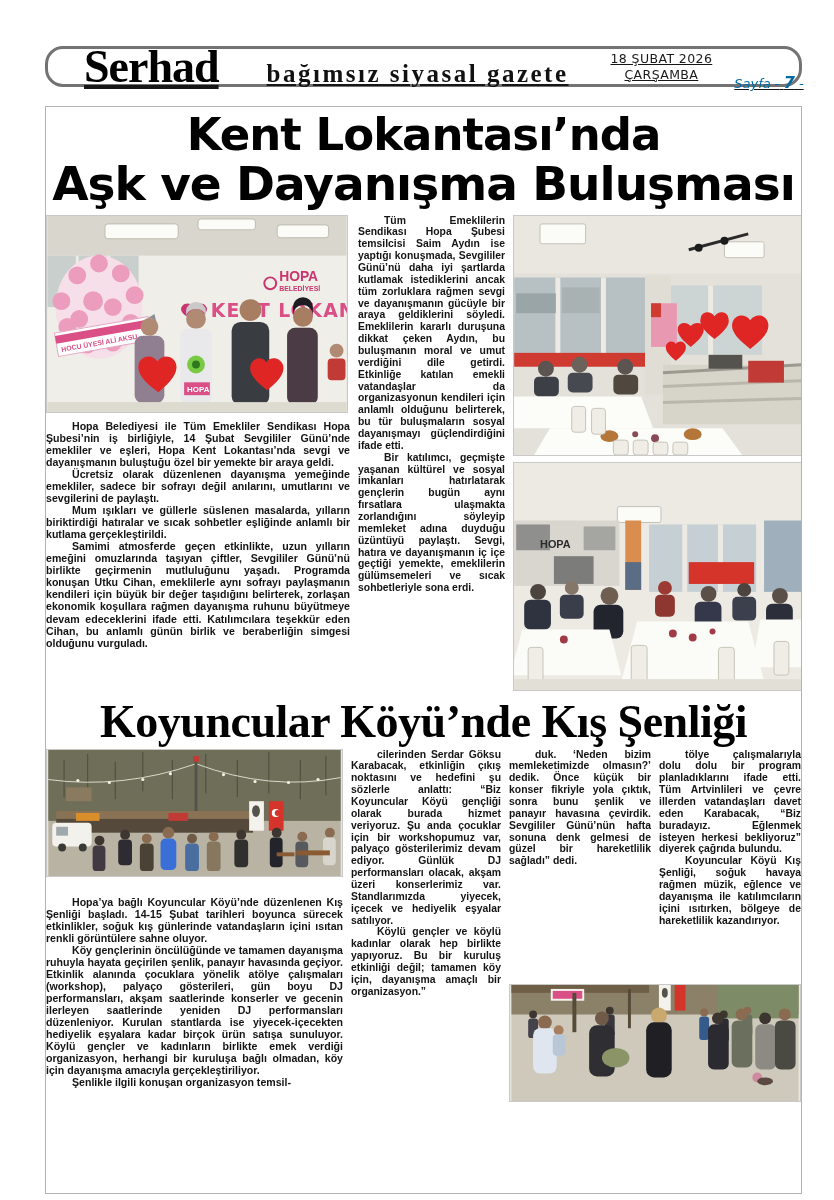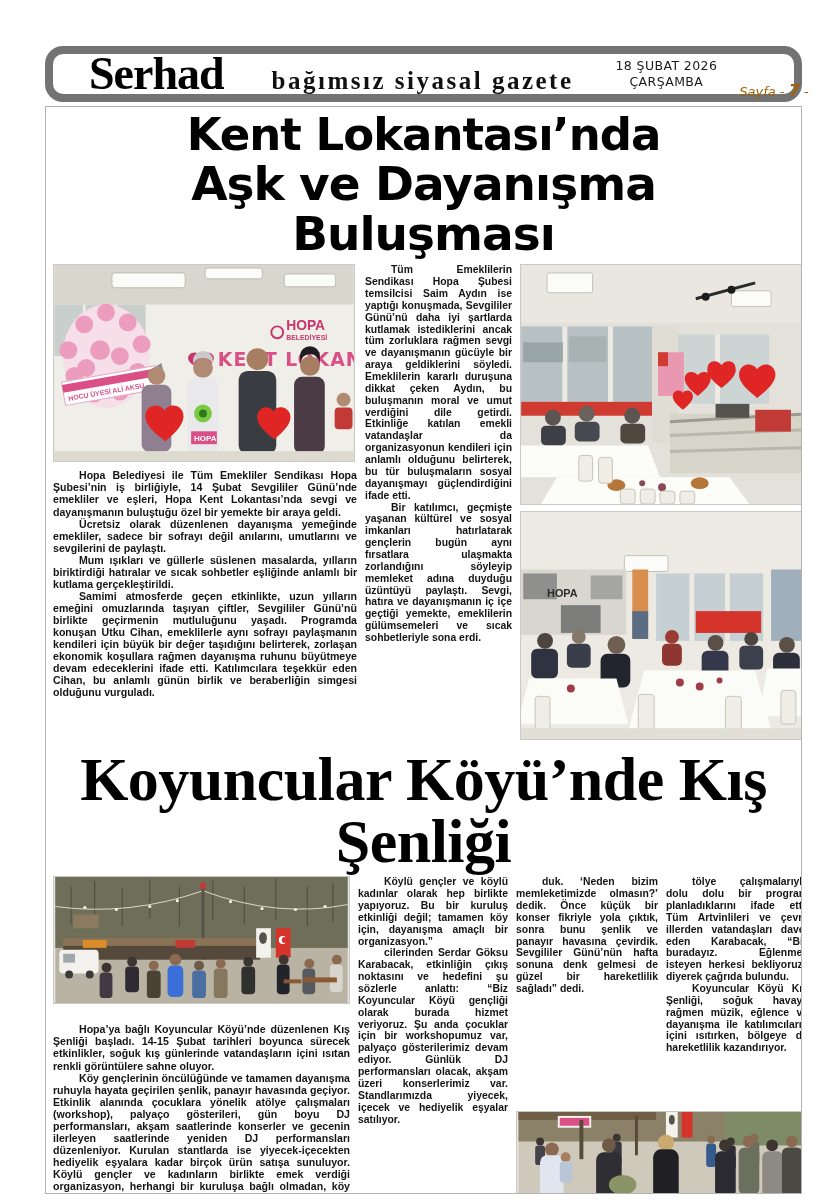--- a/index.html
+++ b/index.html
@@ -1,54 +1,54 @@
 <!DOCTYPE html>
 <html lang="tr"><head>
 <meta charset="utf-8">
 <style>
   html,body{margin:0;padding:0;background:#ffffff;}
   body{width:834px;height:1200px;position:relative;font-family:"Liberation Sans",sans-serif;color:#161616;overflow:hidden;}
 
   
   .masthead-box{
-    position:absolute;left:45px;top:46px;width:757px;height:56px;
-    border:8px solid #737373;border-radius:18px;box-sizing:border-box;
-    display:flex;align-items:center;background:#fff;
+    position:absolute;left:45px;top:46px;width:757px;height:41px;
+    border:3px solid #737373;border-radius:18px;box-sizing:border-box;
+    display:flex;align-items:center;background:#fff;text-decoration:underline;
   }
   .masthead-title{
     font-family:"Liberation Serif",serif;font-weight:700;font-size:46px;
     line-height:1;margin-left:36px;letter-spacing:-1px;color:#000;
   }
   .tagline{
     font-family:"Liberation Serif",serif;font-weight:700;font-size:25px;
     letter-spacing:2.5px;margin-left:48px;margin-top:14px;color:#111;white-space:nowrap;
   }
   .date-block{
     margin-left:42px;text-align:center;font-family:"DejaVu Sans",sans-serif;
     font-size:12.5px;font-weight:400;line-height:1.25;color:#191919;letter-spacing:.4px;white-space:nowrap;
   }
   .page-num{
     margin-left:22px;font-family:"DejaVu Sans",sans-serif;font-style:italic;
-    font-size:13px;color:#a16207;white-space:nowrap;margin-top:32px;
+    font-size:13px;color:#0369a1;white-space:nowrap;margin-top:32px;
   }
   .page-num b{font-size:16px;}
 
   
   .frame{
     position:absolute;left:45px;top:106px;width:757px;height:1088px;
     border:1px solid #b3b3b3;box-sizing:border-box;overflow:hidden;background:#fff;
-    padding:2px 7px;
+    padding:2px 0;
   }
 
   
   .h1{margin:2px 0 6px 0;text-align:center;font-family:"DejaVu Sans",sans-serif;font-weight:800;color:#000;}
   .h1 .l1{display:block;font-size:45px;line-height:1.06;letter-spacing:-1px;}
   .h1 .l2{display:block;font-size:47px;line-height:1.06;letter-spacing:-1px;}
   .h2{margin:6px 0 4px 0;text-align:center;font-family:"Liberation Serif",serif;font-weight:700;color:#000;}
-  .h2 .l1{display:block;font-size:62px;line-height:1.0;letter-spacing:-.5px;}
+  .h2 .l1{display:block;font-size:46px;line-height:1.0;letter-spacing:-.5px;}
   .h2 .l2{display:block;font-size:44px;line-height:1.08;}
 
   
   .body-text{font:700 10.6px/1.14 "Liberation Sans",sans-serif;text-align:justify;color:#141414;}
   .body-text p{margin:0;text-indent:26px;}
   .nar{font-size:10.4px;}
 
   
   .a1-cols{display:flex;gap:8px;align-items:flex-start;}
   .a1-col1{width:304px;flex:none;}
@@ -404,22 +404,22 @@
             </svg>
           </figure>
           <div class="body-text">
             <p>Hopa’ya bağlı Koyuncular Köyü’nde düzenlenen Kış Şenliği başladı. 14-15 Şubat tarihleri boyunca sürecek etkinlikler, soğuk kış günlerinde vatandaşların içini ısıtan renkli görüntülere sahne oluyor.</p>
             <p>Köy gençlerinin öncülüğünde ve tamamen dayanışma ruhuyla hayata geçirilen şenlik, panayır havasında geçiyor. Etkinlik alanında çocuklara yönelik atölye çalışmaları (workshop), palyaço gösterileri, gün boyu DJ performansları, akşam saatlerinde konserler ve gecenin ilerleyen saatlerinde yeniden DJ performansları düzenleniyor. Kurulan stantlarda ise yiyecek-içecekten hediyelik eşyalara kadar birçok ürün satışa sunuluyor. Köylü gençler ve kadınların birlikte emek verdiği organizasyon, herhangi bir kuruluşa bağlı olmadan, köy için dayanışma amacıyla gerçekleştiriliyor.</p>
             <p>Şenlikle ilgili konuşan organizasyon temsil-</p>
           </div>
         </div>
 
         <div class="a2-col2 body-text nar">
+          <p>cilerinden Serdar Göksu Karabacak, etkinliğin çıkış noktasını ve hedefini şu sözlerle anlattı: “Biz Koyuncular Köyü gençliği olarak burada hizmet veriyoruz. Şu anda çocuklar için bir workshopumuz var, palyaço gösterilerimiz devam ediyor. Günlük DJ performansları olacak, akşam üzeri konserlerimiz var. Standlarımızda yiyecek, içecek ve hediyelik eşyalar satılıyor.</p>
           <p>Köylü gençler ve köylü kadınlar olarak hep birlikte yapıyoruz. Bu bir kuruluş etkinliği değil; tamamen köy için, dayanışma amaçlı bir organizasyon.”</p>
-          <p>cilerinden Serdar Göksu Karabacak, etkinliğin çıkış noktasını ve hedefini şu sözlerle anlattı: “Biz Koyuncular Köyü gençliği olarak burada hizmet veriyoruz. Şu anda çocuklar için bir workshopumuz var, palyaço gösterilerimiz devam ediyor. Günlük DJ performansları olacak, akşam üzeri konserlerimiz var. Standlarımızda yiyecek, içecek ve hediyelik eşyalar satılıyor.</p>
         </div>
 
         <div class="a2-right">
           <div class="a2-right-cols">
             <div class="a2-col3 body-text nar">
               <p>duk. ‘Neden bizim memleketimizde olmasın?’ dedik. Önce küçük bir konser fikriyle yola çıktık, sonra bunu şenlik ve panayır havasına çevirdik. Sevgililer Günü’nün hafta sonuna denk gelmesi de güzel bir hareketlilik sağladı” dedi.</p>
             </div>
             <div class="a2-col4 body-text nar">
               <p>tölye çalışmalarıyla dolu dolu bir program planladıklarını ifade etti. Tüm Artvinlileri ve çevre illerden vatandaşları davet eden Karabacak, “Biz buradayız. Eğlenmek isteyen herkesi bekliyoruz” diyerek çağrıda bulundu.</p>
               <p>Koyuncular Köyü Kış Şenliği, soğuk havaya rağmen müzik, eğlence ve dayanışma ile katılımcıların içini ısıtırken, bölgeye de hareketlilik kazandırıyor.</p>

